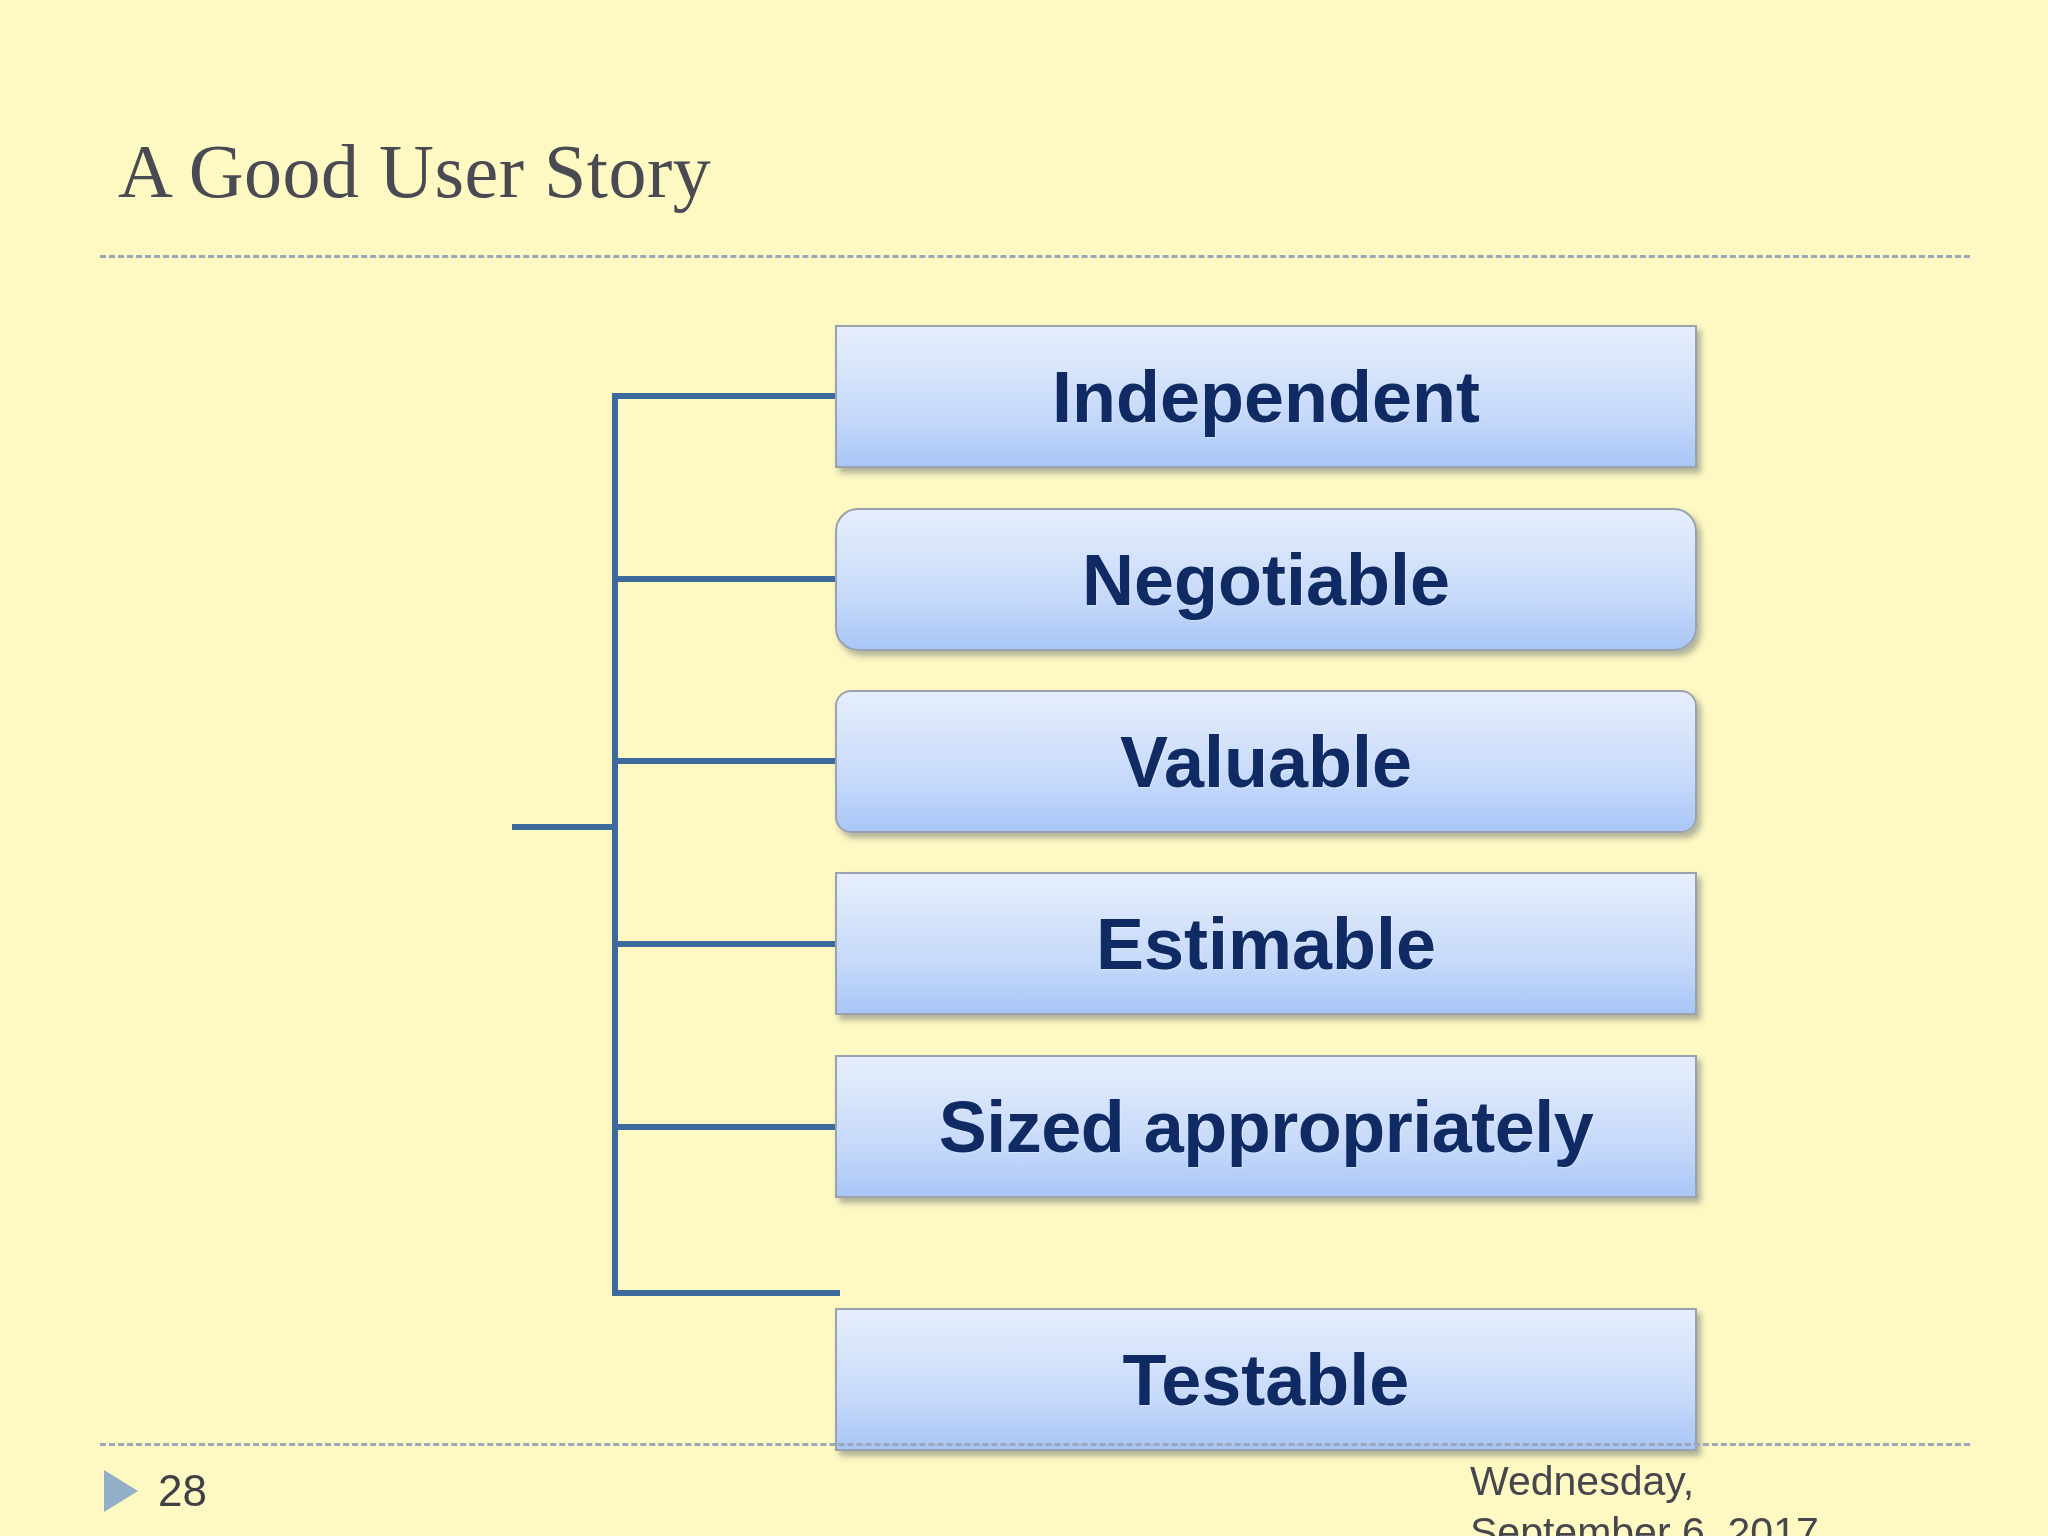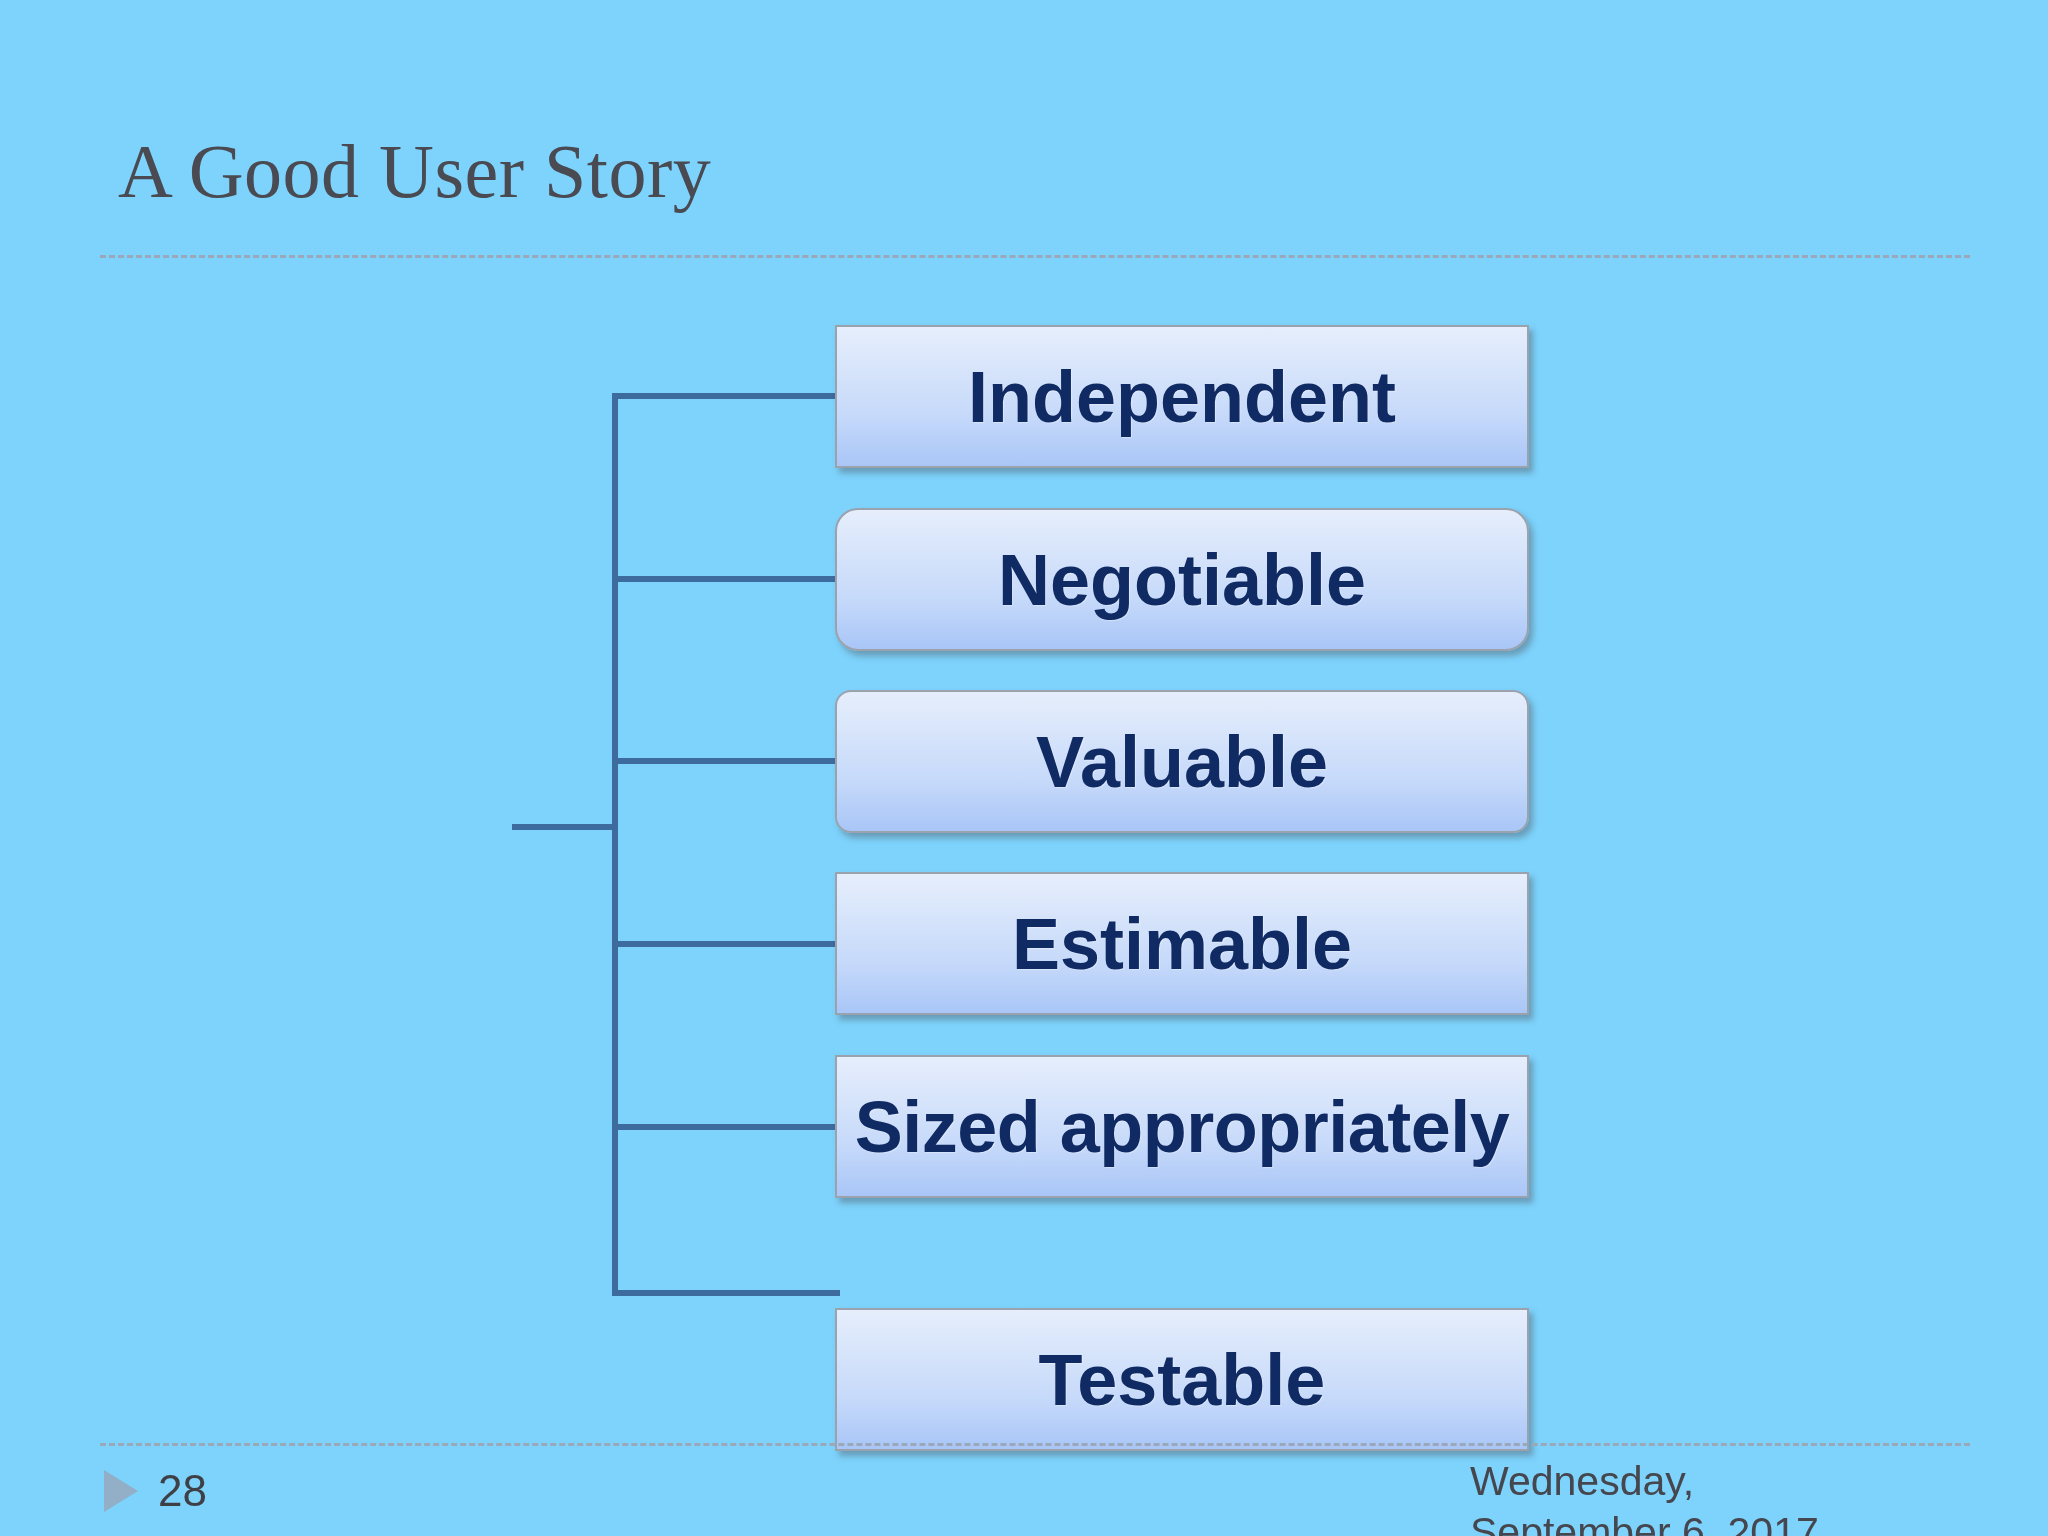--- a/index.html
+++ b/index.html
@@ -5,21 +5,21 @@
   html, body {
     margin: 0;
     padding: 0;
     background: #ffffff;
   }
 
   #slide {
     position: relative;
     width: 2048px;
     height: 1536px;
-    background: #7dd3fc;
+    background: #fef9c3;
     overflow: hidden;
     font-family: "Liberation Sans", sans-serif;
   }
 
   
   #slide-title {
     position: absolute;
     left: 118px;
     top: 128px;
     font-family: "Liberation Serif", "DejaVu Serif", serif;
@@ -67,21 +67,21 @@
     left: 120px;
     top: 756px;
     width: 398px;
     height: 142px;
   }
   #node-root .node-label { font-size: 76px; }
 
   
   .branch-node {
     left: 835px;
-    width: 694px;
+    width: 862px;
     height: 143px;
   }
   .branch-node .node-label { font-size: 72px; }
 
   #node-0 { top: 325px; }
   #node-1 { top: 508px; border-radius: 23px; }
   #node-2 { top: 690px; border-radius: 16px; }
   #node-3 { top: 872px; }
   #node-4 { top: 1055px; }
   #node-5 { top: 1308px; }

